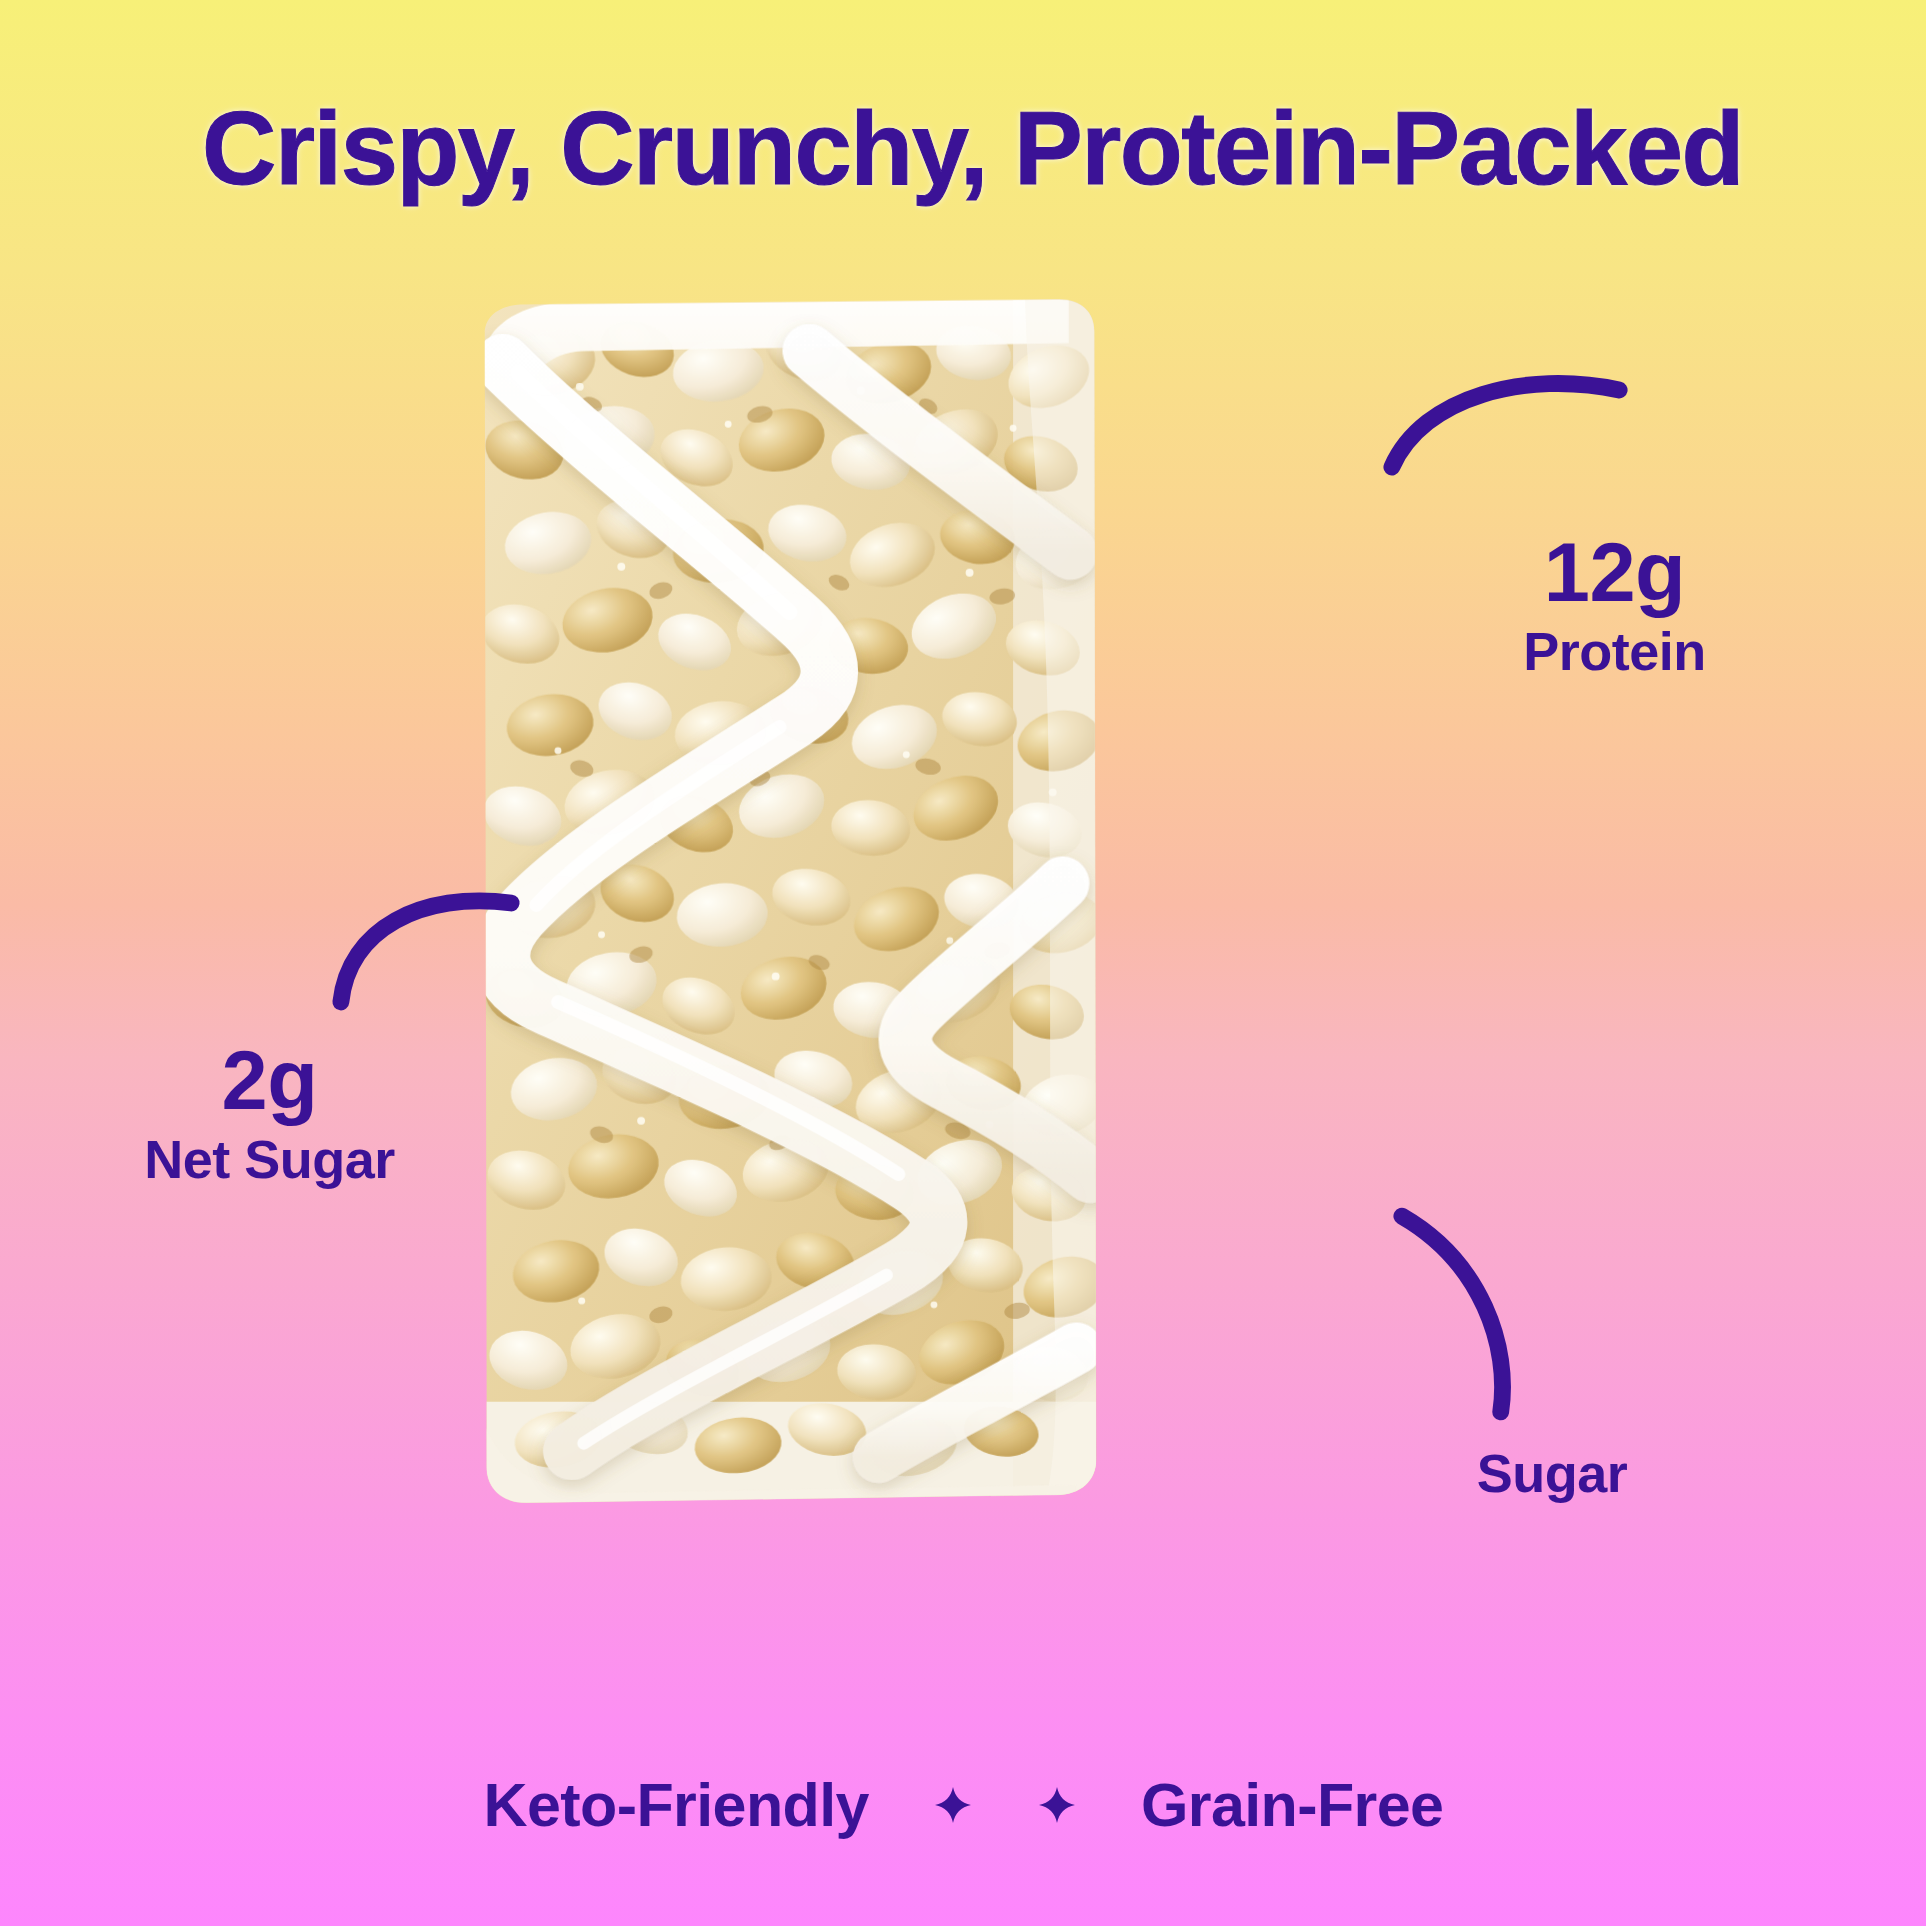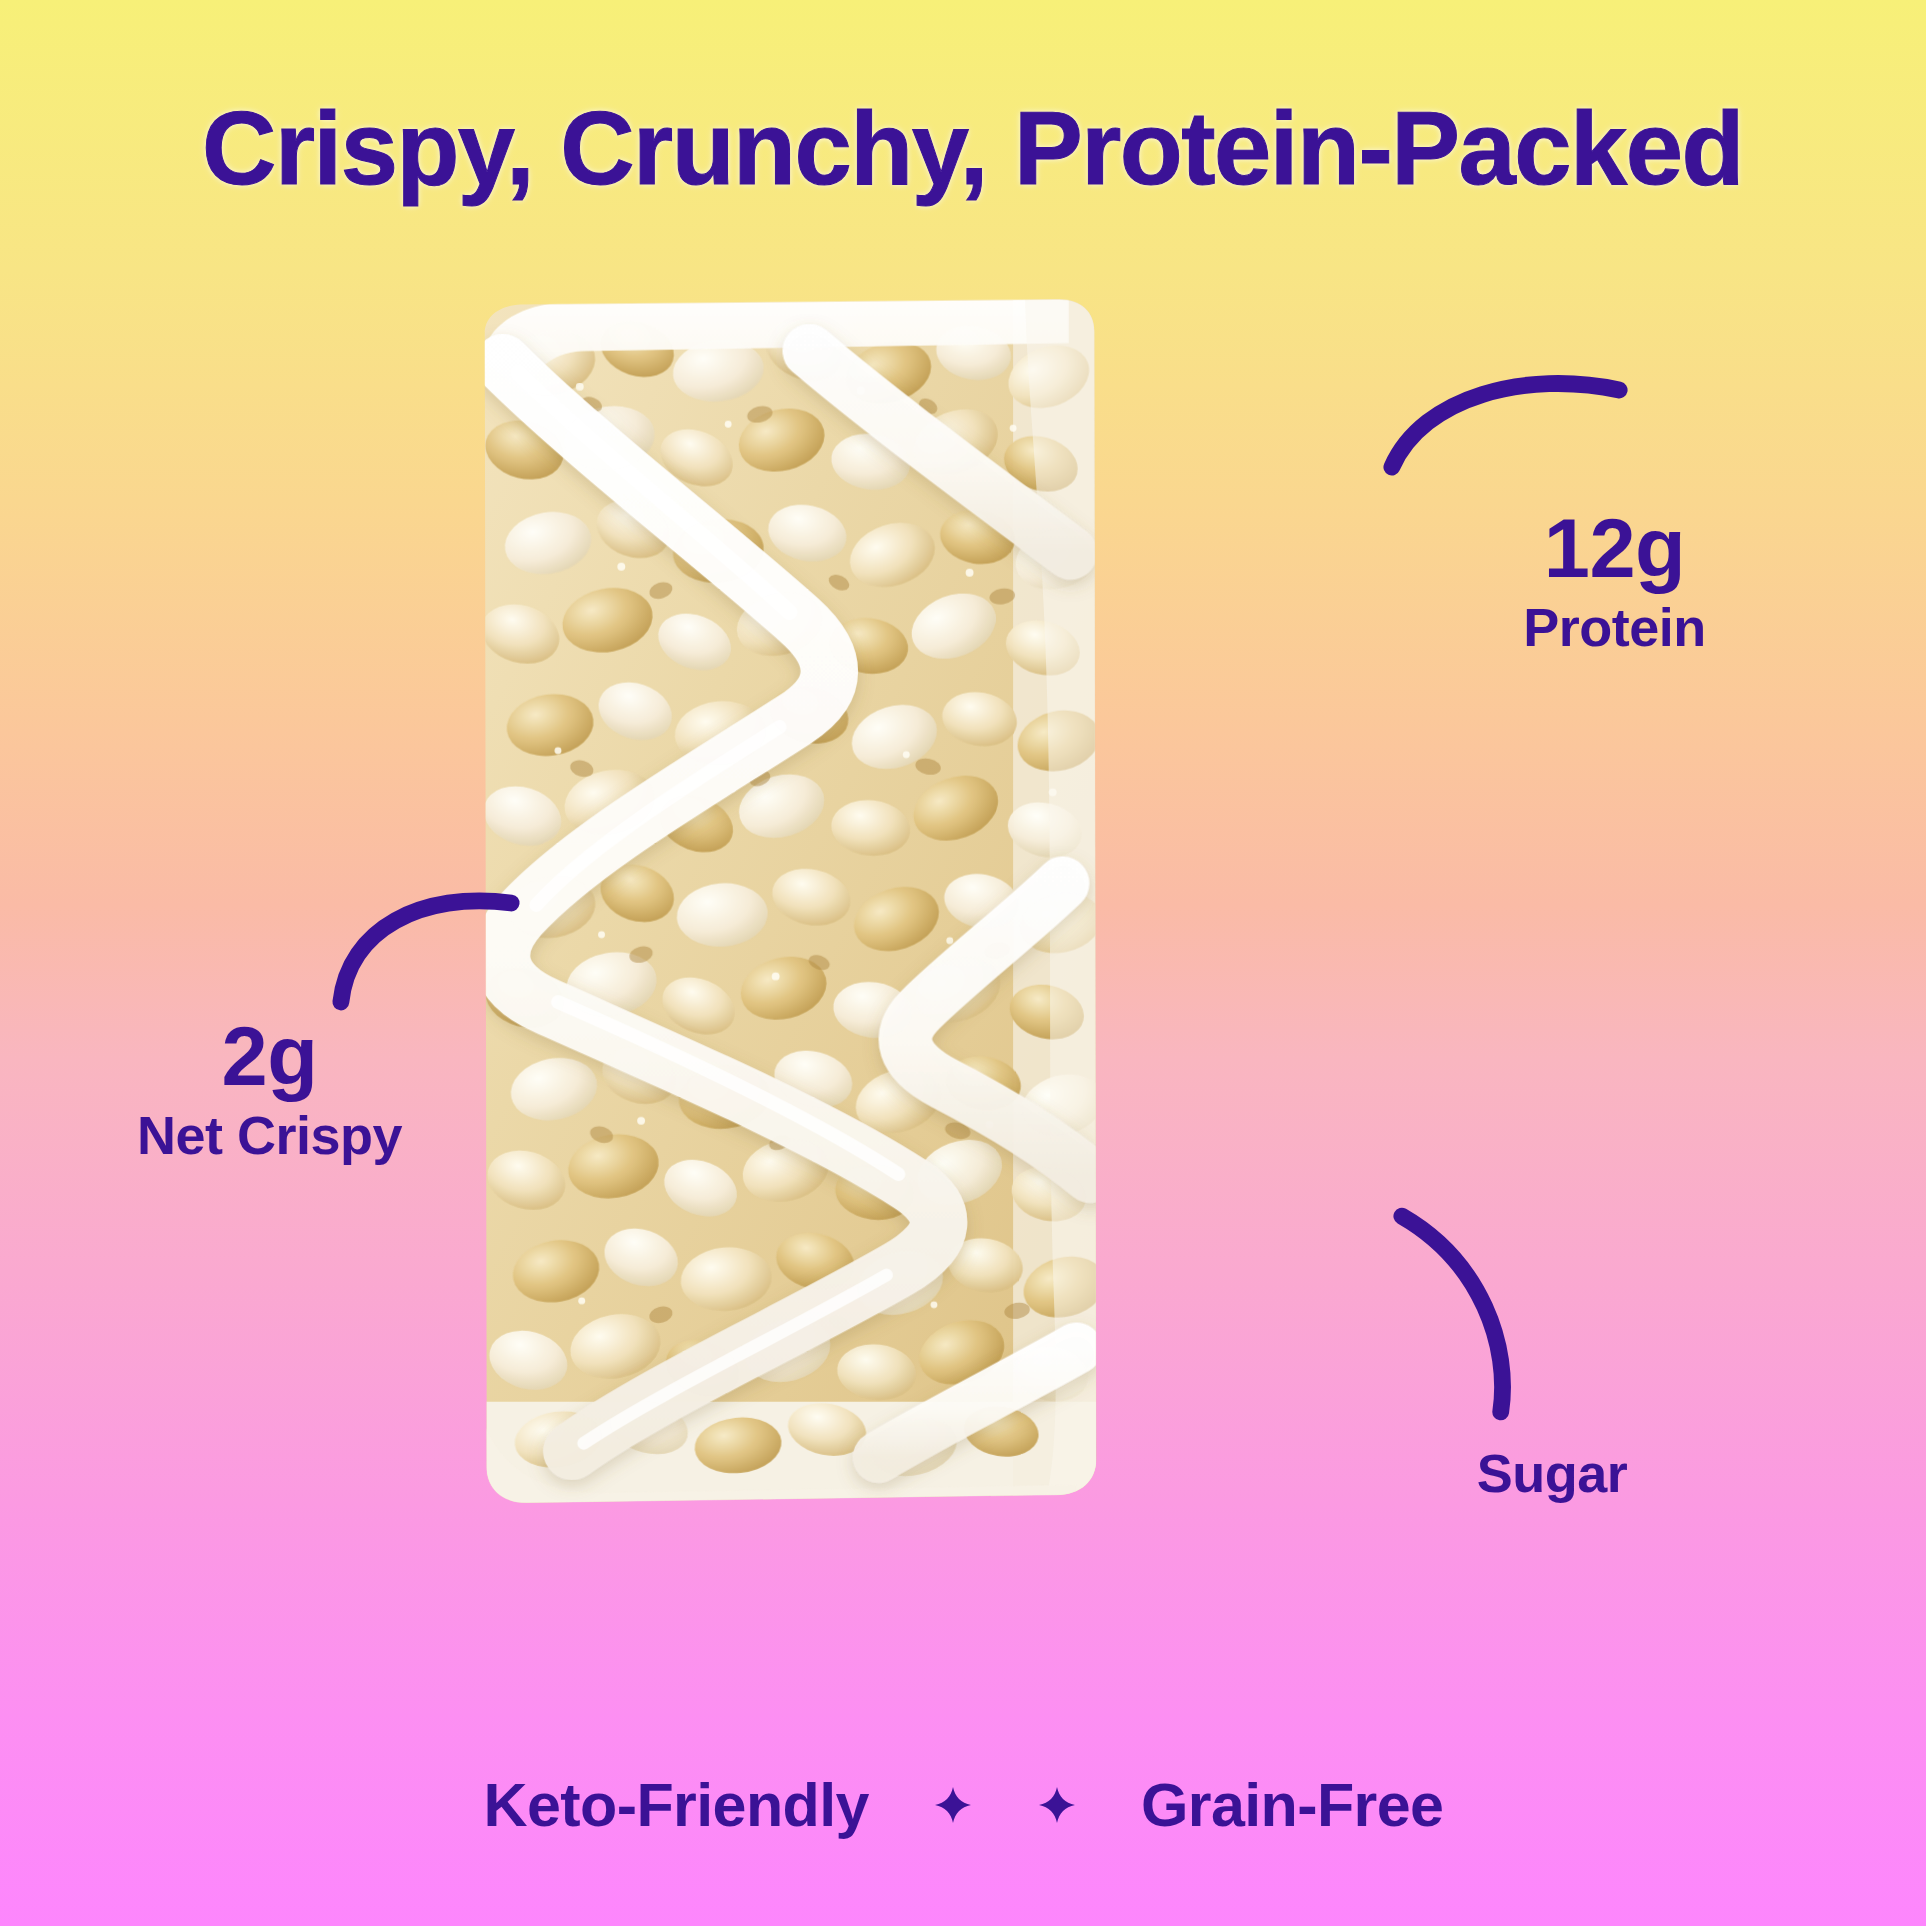--- a/index.html
+++ b/index.html
@@ -63,20 +63,21 @@
     position: absolute;
     color: #3B1296;
     font-weight: 700;
     text-align: center;
     line-height: 1.0;
     letter-spacing: -0.5px;
   }
   .callout .num {
     display: block;
     font-size: 83px;
+    margin-top: 24px;
   }
   .callout .lbl {
     display: block;
     font-size: 54px;
     margin-top: 10px;
   }
 
   #callout-protein {
     left: 1382px;
     top: 507px;
@@ -384,21 +385,21 @@
   <div class="callout" id="callout-protein">
     <span class="num">12g</span>
     <span class="lbl">Protein</span>
   </div>
 
   <svg class="arc" id="arc-carbs" width="198" height="139" viewBox="0 0 200 140">
     <path d="M14,122 C22,48 96,10 186,22" fill="none" stroke="#3B1296" stroke-width="17" stroke-linecap="round"></path>
   </svg>
   <div class="callout" id="callout-carbs">
     <span class="num">2g</span>
-    <span class="lbl">Net Crispy</span>
+    <span class="lbl">Net Sugar</span>
   </div>
 
   <svg class="arc" id="arc-sugar" width="178" height="228" viewBox="0 0 180 230">
     <path d="M16,16 C96,62 126,148 116,214" fill="none" stroke="#3B1296" stroke-width="17" stroke-linecap="round"></path>
   </svg>
   <div class="callout" id="callout-sugar">
     <span class="lbl">Sugar</span>
   </div>
 
   <div id="claims">

